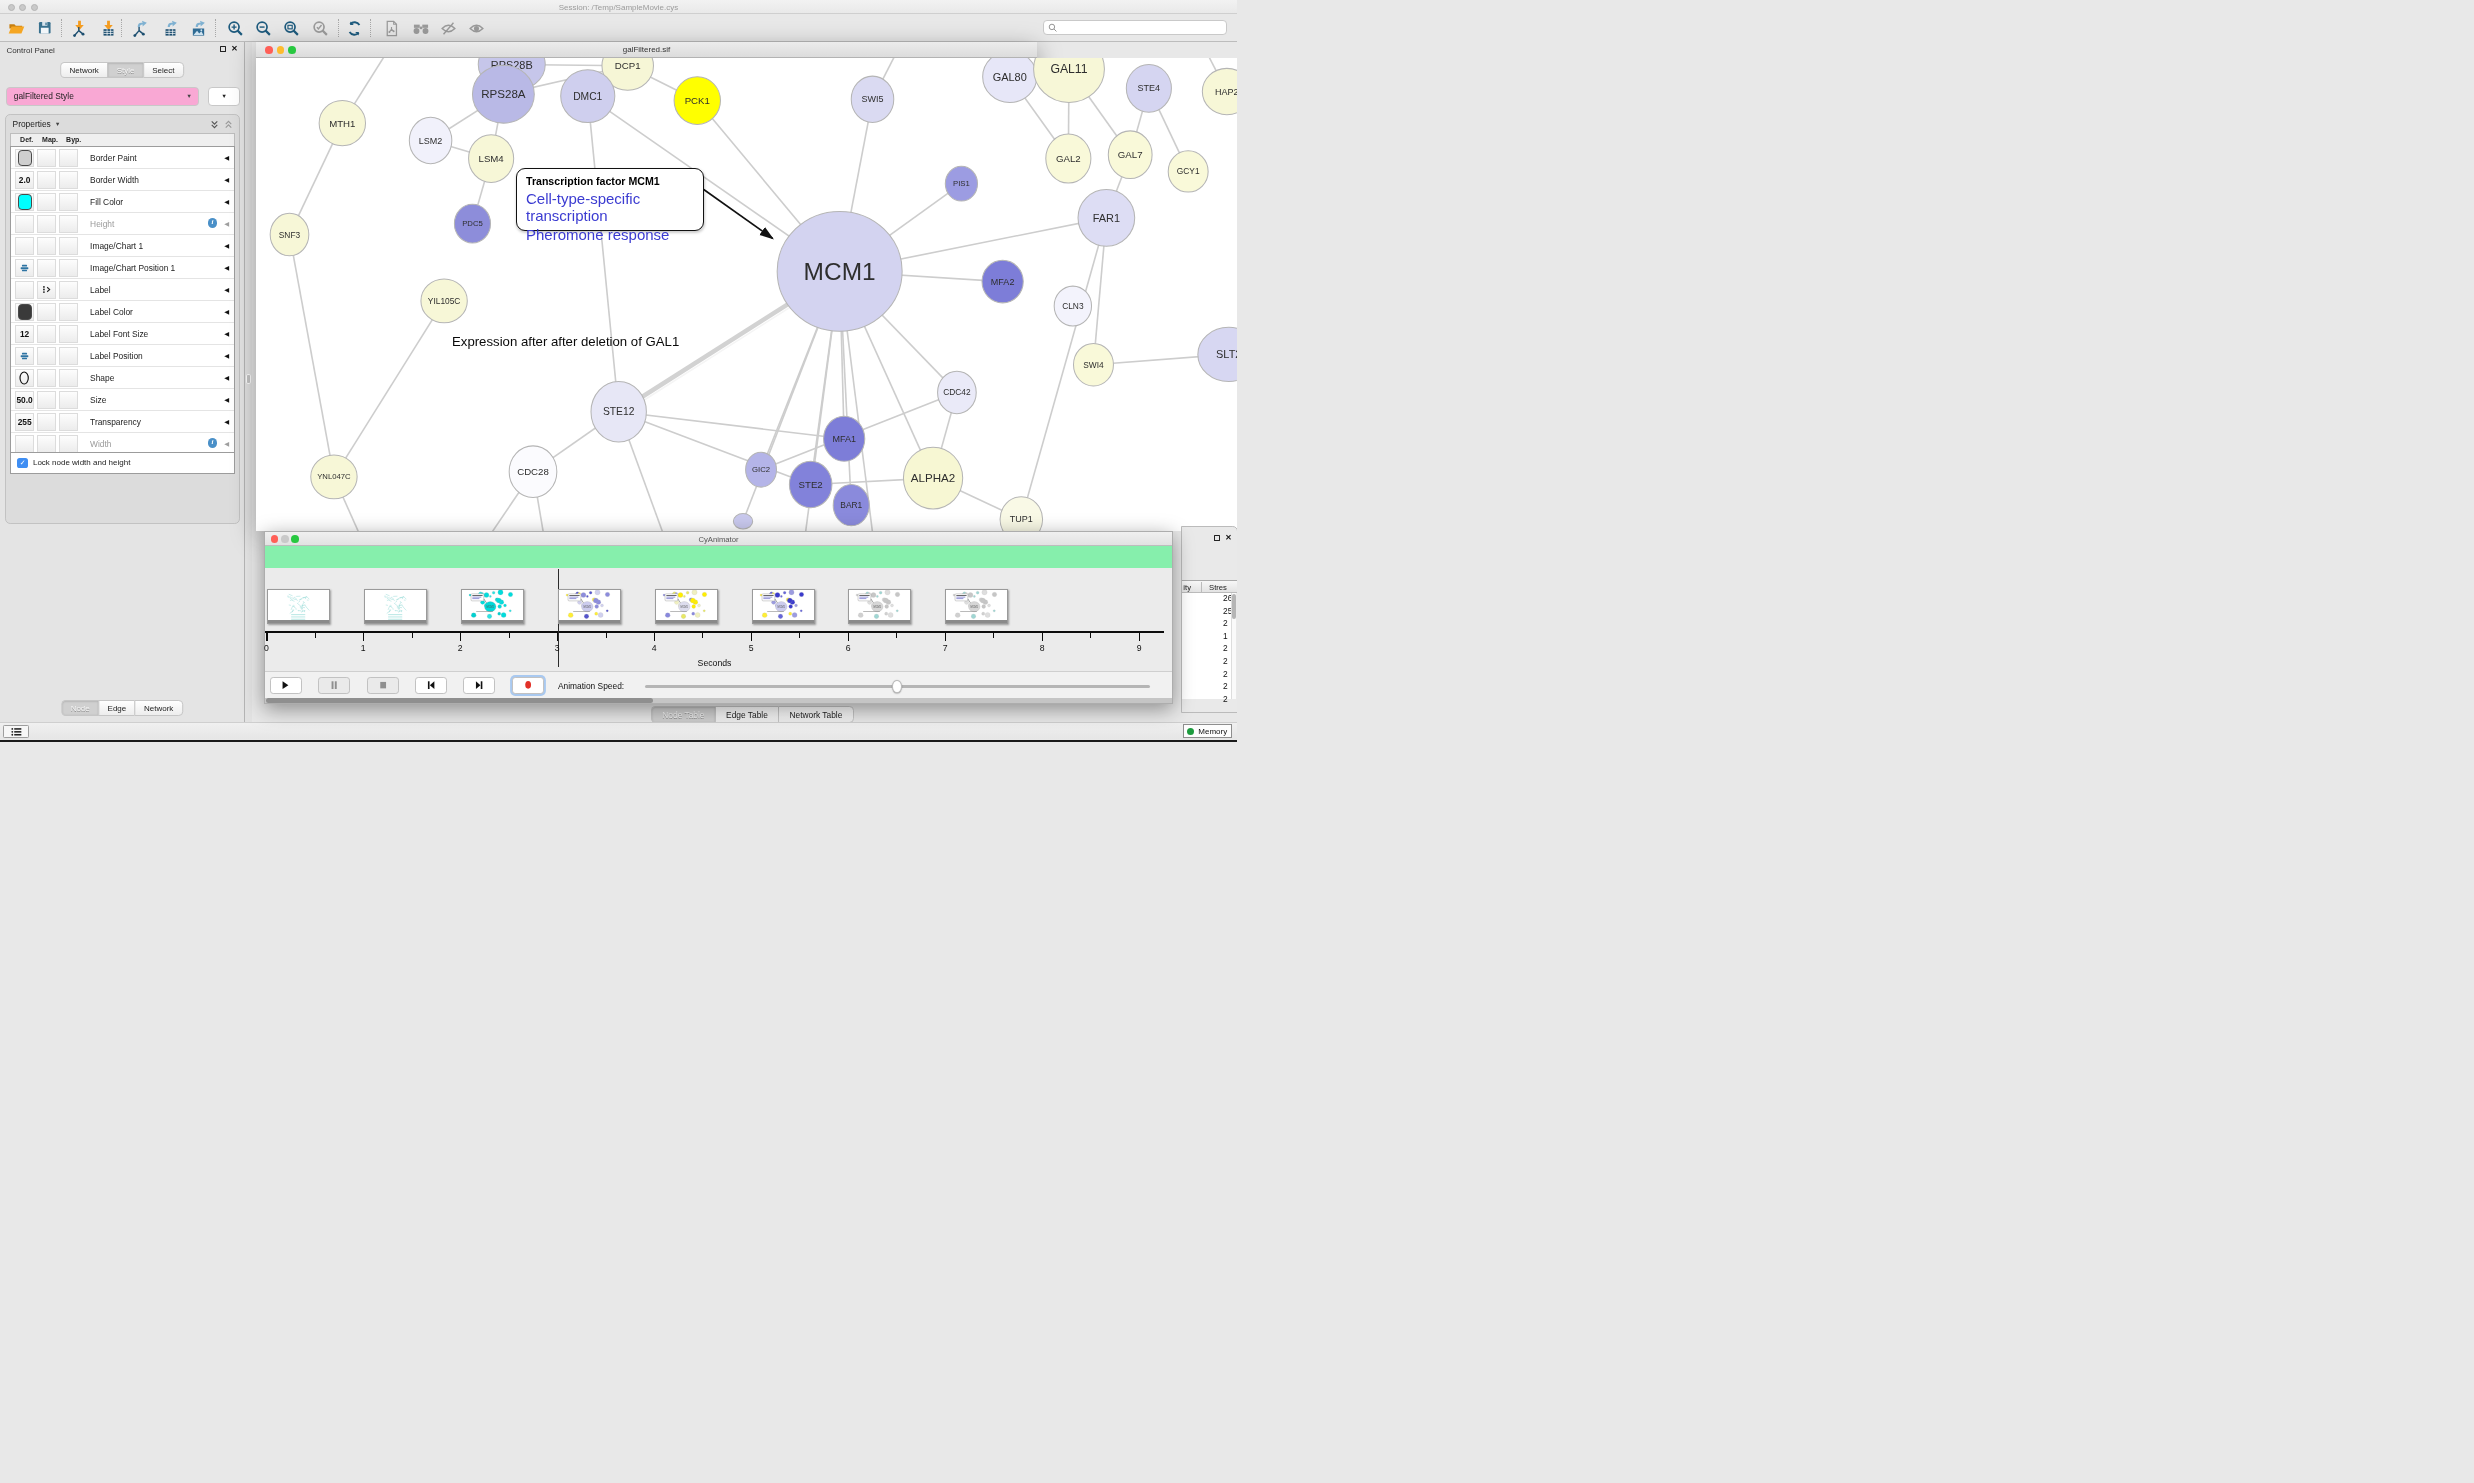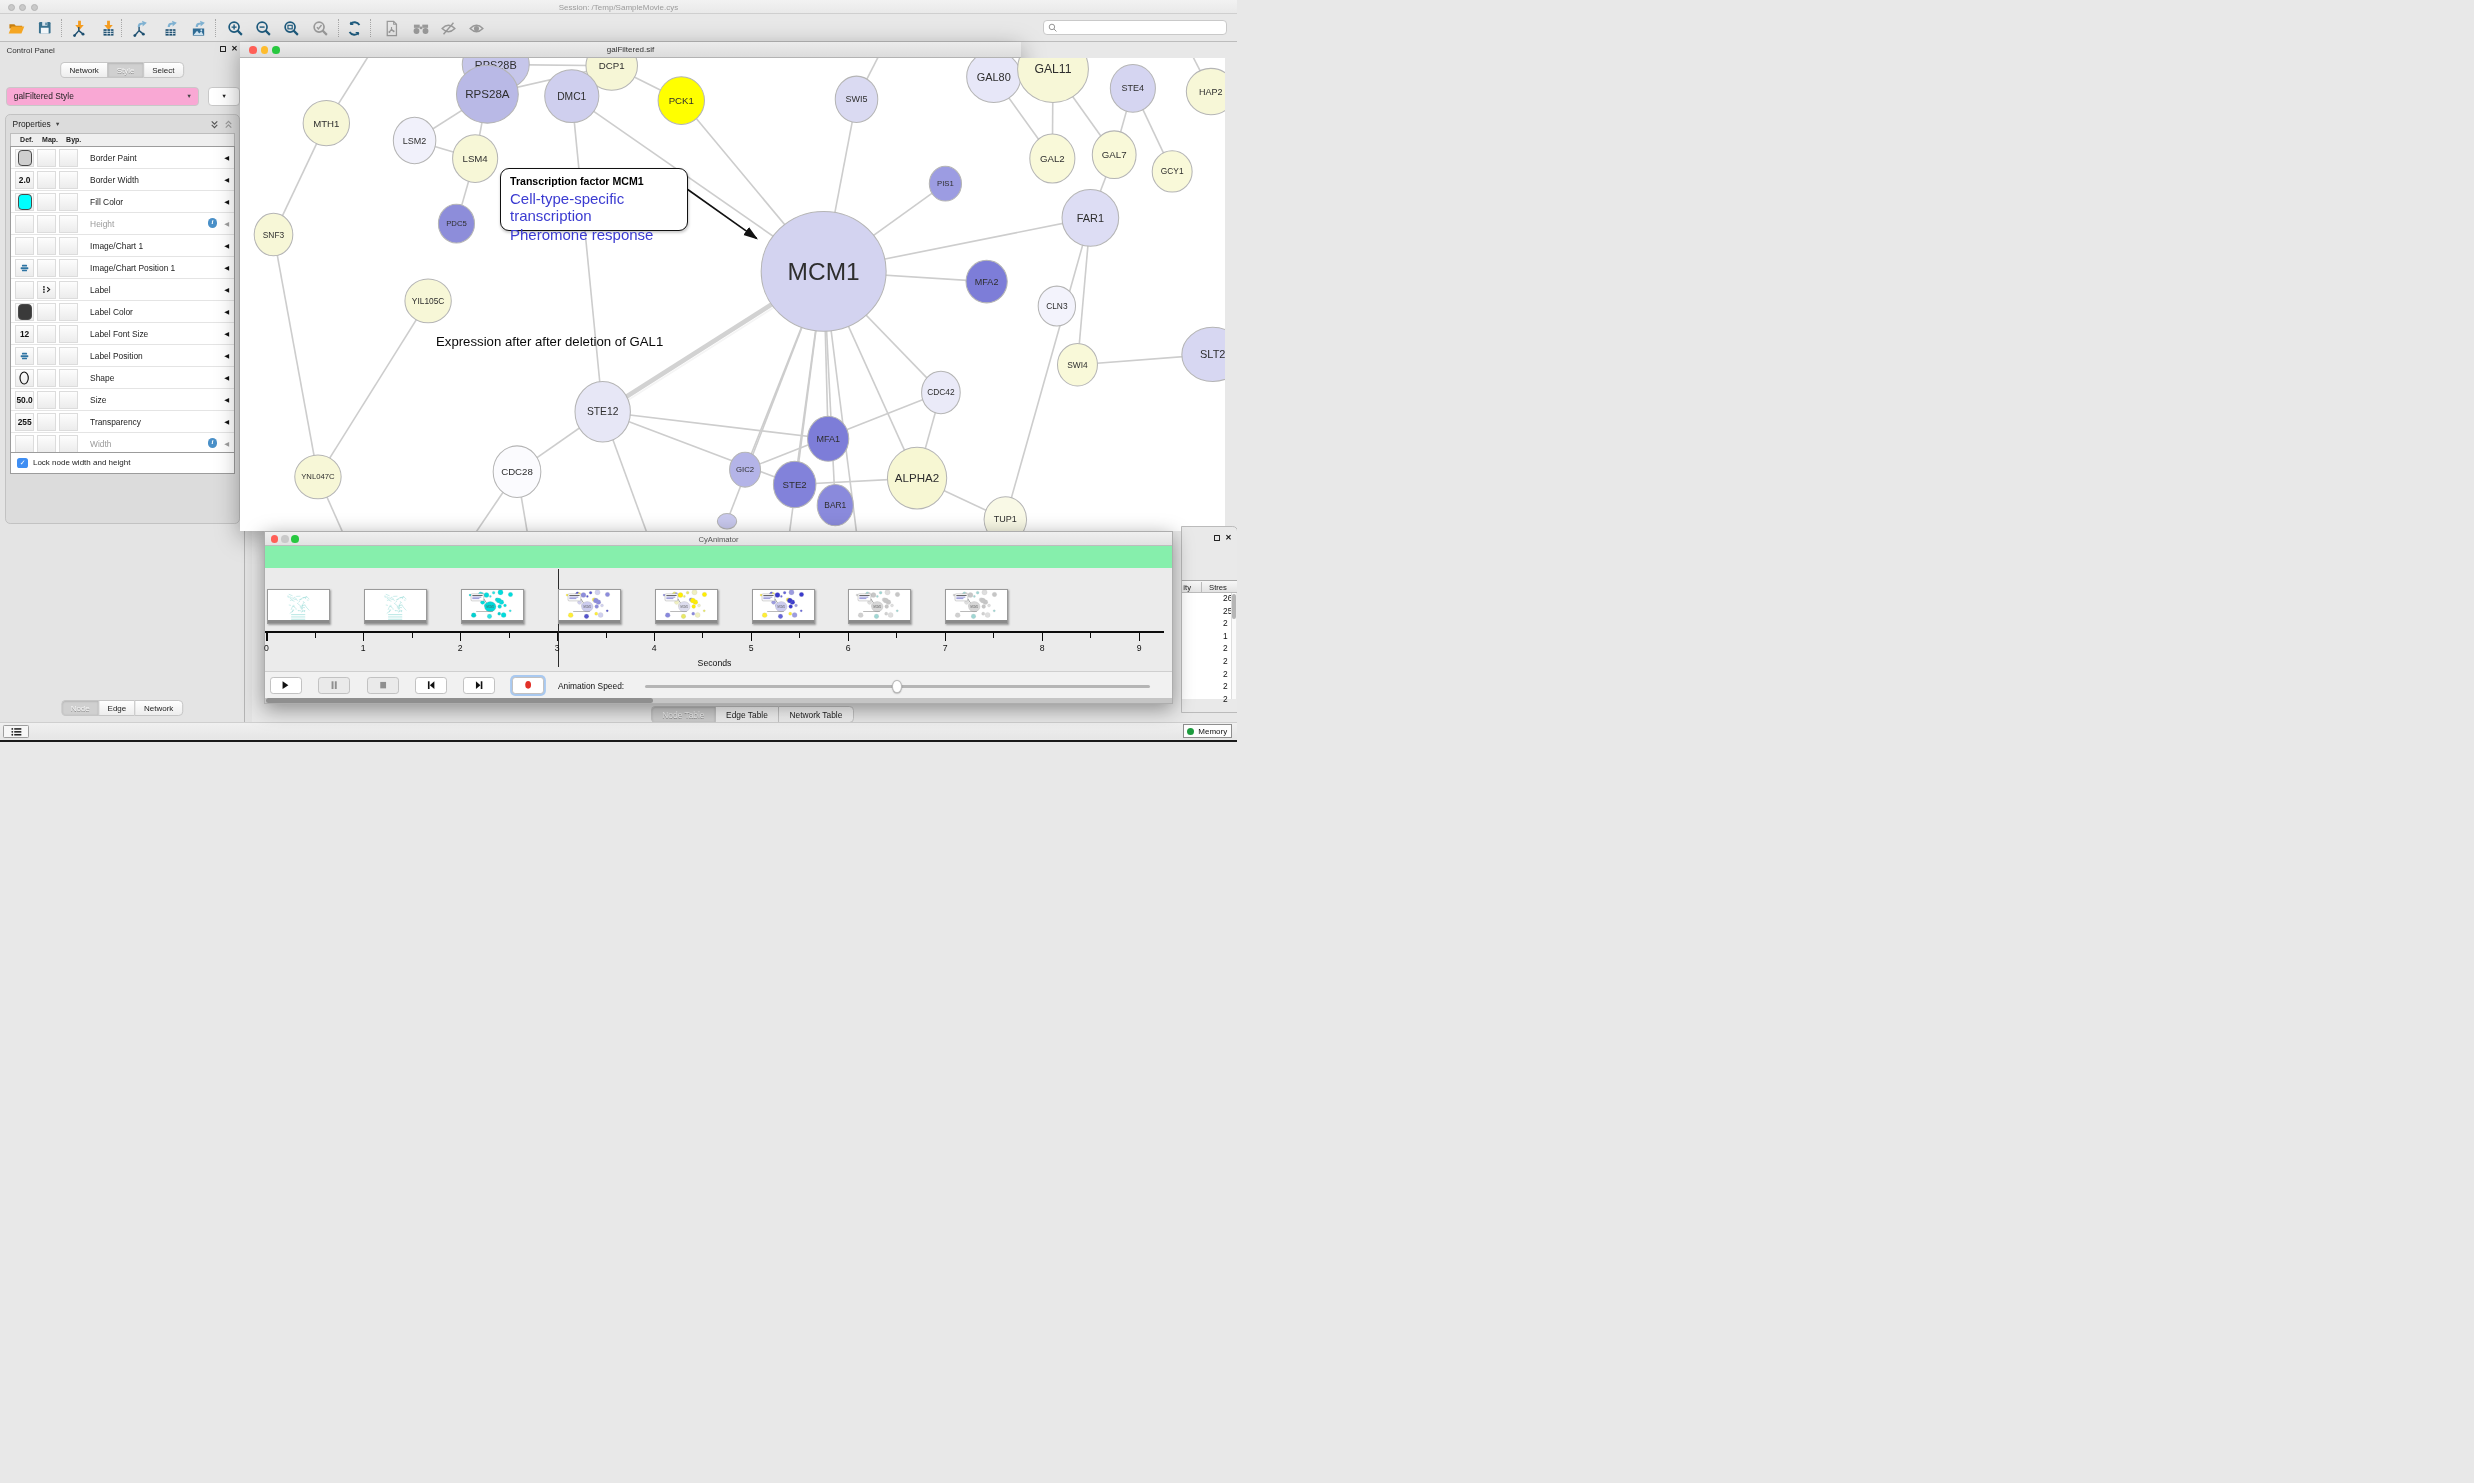--- a/index.html
+++ b/index.html
@@ -72,21 +72,21 @@
   .lock-row { position:absolute; top:338px; left:3.9px; right:3.9px; height:20.6px; background:#fff;
     border:0.6px solid #9c9c9c; border-top:none; display:flex; align-items:center; gap:5.2px; padding-left:6.4px; }
   .chk { width:10.3px; height:10.3px; background:#3f8ef3; border-radius:2.6px; color:#fff; font-size:7px;
     text-align:center; line-height:10.3px; }
   .lock-label { font-size:8px; color:#1c1c1c; }
   .cp-bottom-tabs { top:658px; left:50%; transform:translateX(-50%); }
 
   
   .net-divider { position:absolute; left:245px; top:42px; width:7px; height:686px; background:#e2e2e2; }
   .net-grip { position:absolute; left:1.3px; top:332px; width:4.5px; height:10.3px; background:#c6c6c6; border-radius:1.9px; border:0.6px solid #fff; }
-  .network-window { position:absolute; left:240px; top:42px; width:781px; height:489px;
+  .network-window { position:absolute; left:256px; top:42px; width:781px; height:489px;
     background:#fff; box-shadow:0 6.4px 22.6px rgba(0,0,0,.35); z-index:1; }
   .nw-titlebar { position:absolute; top:0; left:0; right:0; height:16px;
     background:linear-gradient(#ececec,#dcdcdc); border-bottom:0.6px solid #b3b3b3; }
   .nw-title { position:absolute; width:100%; text-align:center; top:3.2px; font-size:8px; color:#333; }
   .nw-tl { position:absolute; top:4.2px; width:7.7px; height:7.7px; border-radius:50%; }
   .net-canvas { position:absolute; left:0; top:16px; width:985px; height:473px; background:#fff; overflow:hidden; }
   .net-canvas svg { position:absolute; left:0; top:0; }
   .annotation { position:absolute; left:260px; top:110px; width:188px; height:63px; background:#fff;
     border:1.9px solid #111; border-radius:9px; padding:5.8px 9px 0 9px; box-shadow:0.6px 1.3px 2.6px rgba(0,0,0,.2); }
   .ann-title { font-size:10.6px; font-weight:bold; color:#000; margin-bottom:3.2px; }

